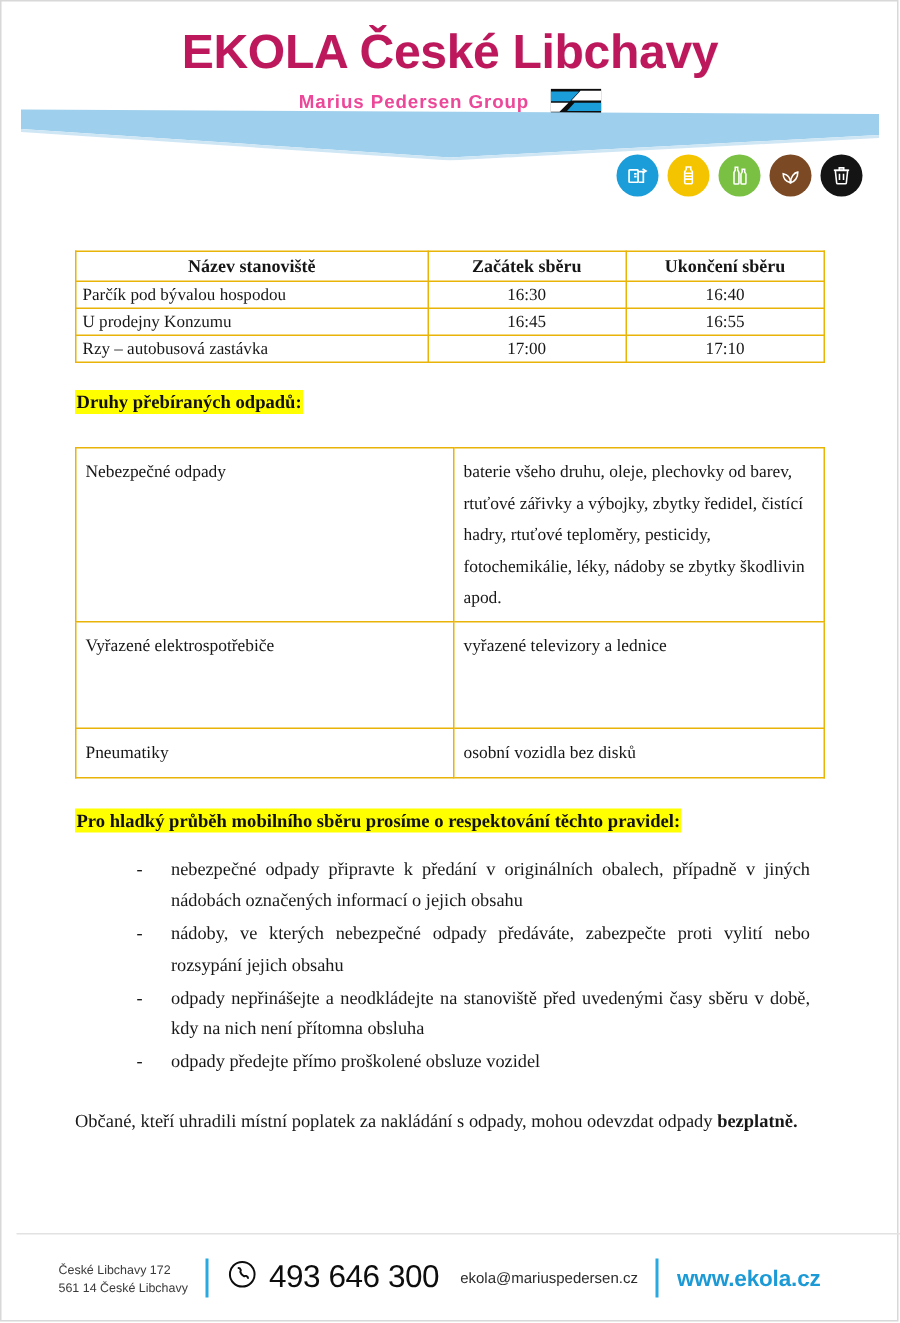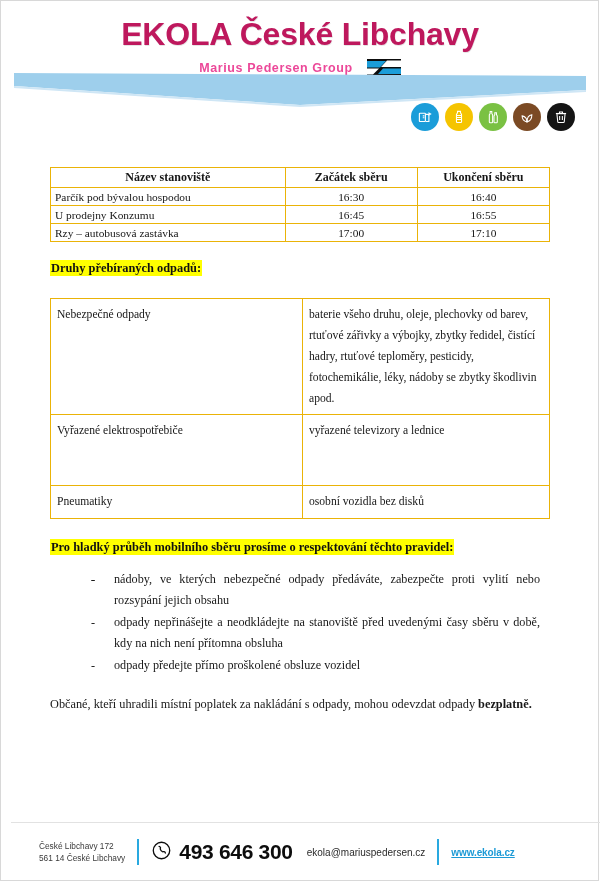--- a/index.html
+++ b/index.html
@@ -251,45 +251,44 @@
     margin: 0 12px;
     flex: 0 0 auto;
   }
   .phone-wrap {
     display: flex;
     align-items: center;
     gap: 7px;
   }
   .phone-num {
     font-size: 21px;
-    font-weight: bold;
+    font-weight: normal;
     color: #0d0d0d;
     letter-spacing: -0.3px;
     white-space: nowrap;
   }
   .email {
     font-size: 10px;
     color: #2b2b2b;
     white-space: nowrap;
     margin-left: 14px;
   }
   .fdiv2 {
     width: 2px;
     height: 26px;
     background: #29a9e0;
     margin: 0 12px;
     flex: 0 0 auto;
   }
   .web {
-    font-size: 10px;
+    font-size: 15px;
     font-weight: bold;
     color: #1c9ad6;
     white-space: nowrap;
     letter-spacing: -0.1px;
-    text-decoration: underline;
   }
 </style>
 </head>
 <body>
 
 <div class="page">
   <div class="page-border"></div>
 
   <div class="header">
 
@@ -420,20 +419,21 @@
           <td>osobní vozidla bez disků</td>
         </tr>
       </tbody>
     </table>
 
     <div class="hl-head rules"><span class="hl">Pro hladký průběh mobilního sběru prosíme o respektování těchto pravidel:</span></div>
 
     <ul class="rules-list">
       <li>
         <span class="dash">-</span>
+        <span>nebezpečné odpady připravte k předání v originálních obalech, případně v jiných nádobách označených informací o jejich obsahu</span>
       </li>
       <li>
         <span class="dash">-</span>
         <span>nádoby, ve kterých nebezpečné odpady předáváte, zabezpečte proti vylití nebo rozsypání jejich obsahu</span>
       </li>
       <li>
         <span class="dash">-</span>
         <span>odpady nepřinášejte a neodkládejte na stanoviště před uvedenými časy sběru v době, kdy na nich není přítomna obsluha</span>
       </li>
       <li>

